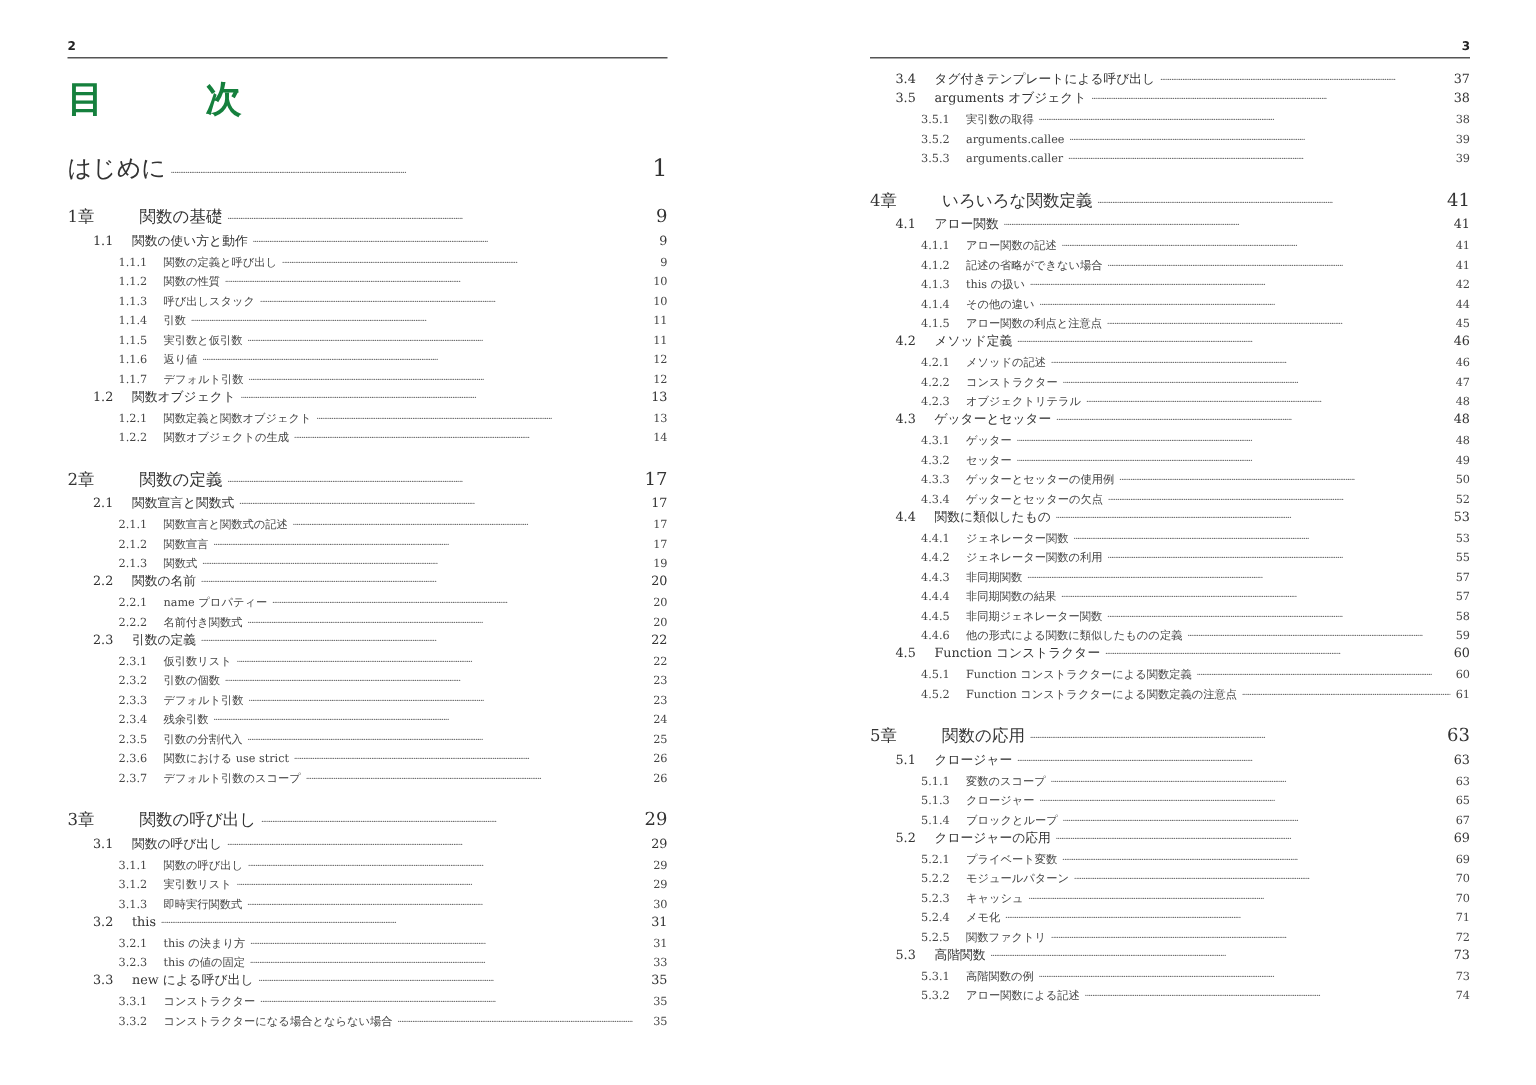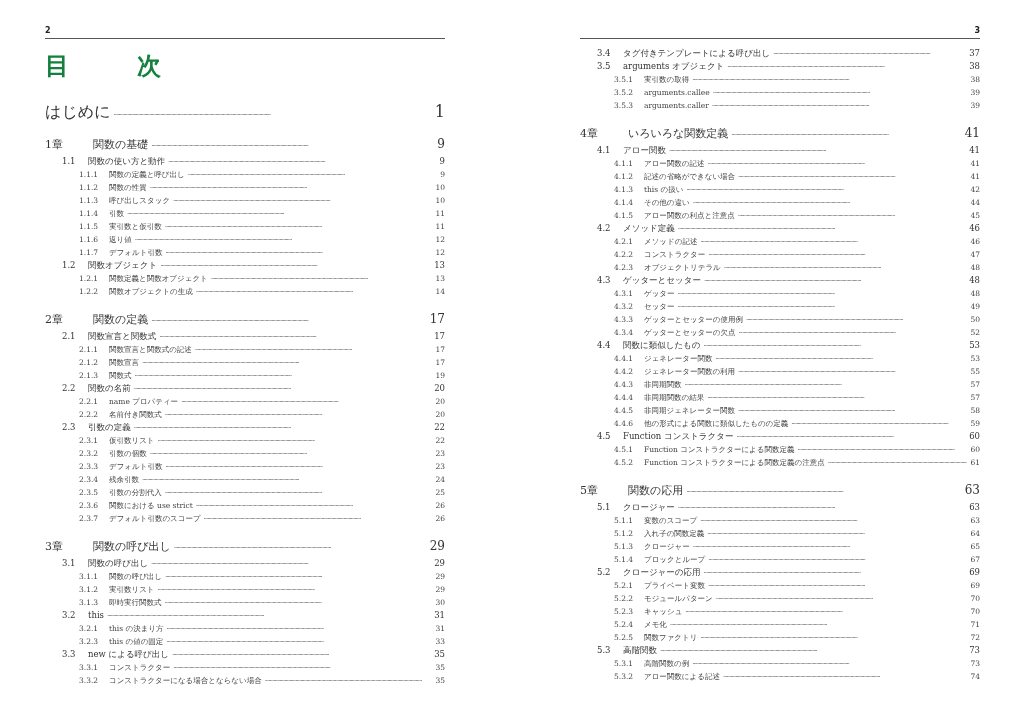--- a/index.html
+++ b/index.html
@@ -490,26 +490,20 @@
         <span class="dots"></span>
         <span class="page-no">63</span>
       </div>
       <div class="entry lv-sub">
         <span class="num">5.1.1</span>
         <span class="label">変数のスコープ</span>
         <span class="dots"></span>
         <span class="page-no">63</span>
       </div>
       <div class="entry lv-sub">
-        <span class="num">5.1.2</span>
-        <span class="label">入れ子の関数定義</span>
-        <span class="dots"></span>
-        <span class="page-no">64</span>
-      </div>
-      <div class="entry lv-sub">
         <span class="num">5.1.3</span>
         <span class="label">クロージャー</span>
         <span class="dots"></span>
         <span class="page-no">65</span>
       </div>
       <div class="entry lv-sub">
         <span class="num">5.1.4</span>
         <span class="label">ブロックとループ</span>
         <span class="dots"></span>
         <span class="page-no">67</span>

